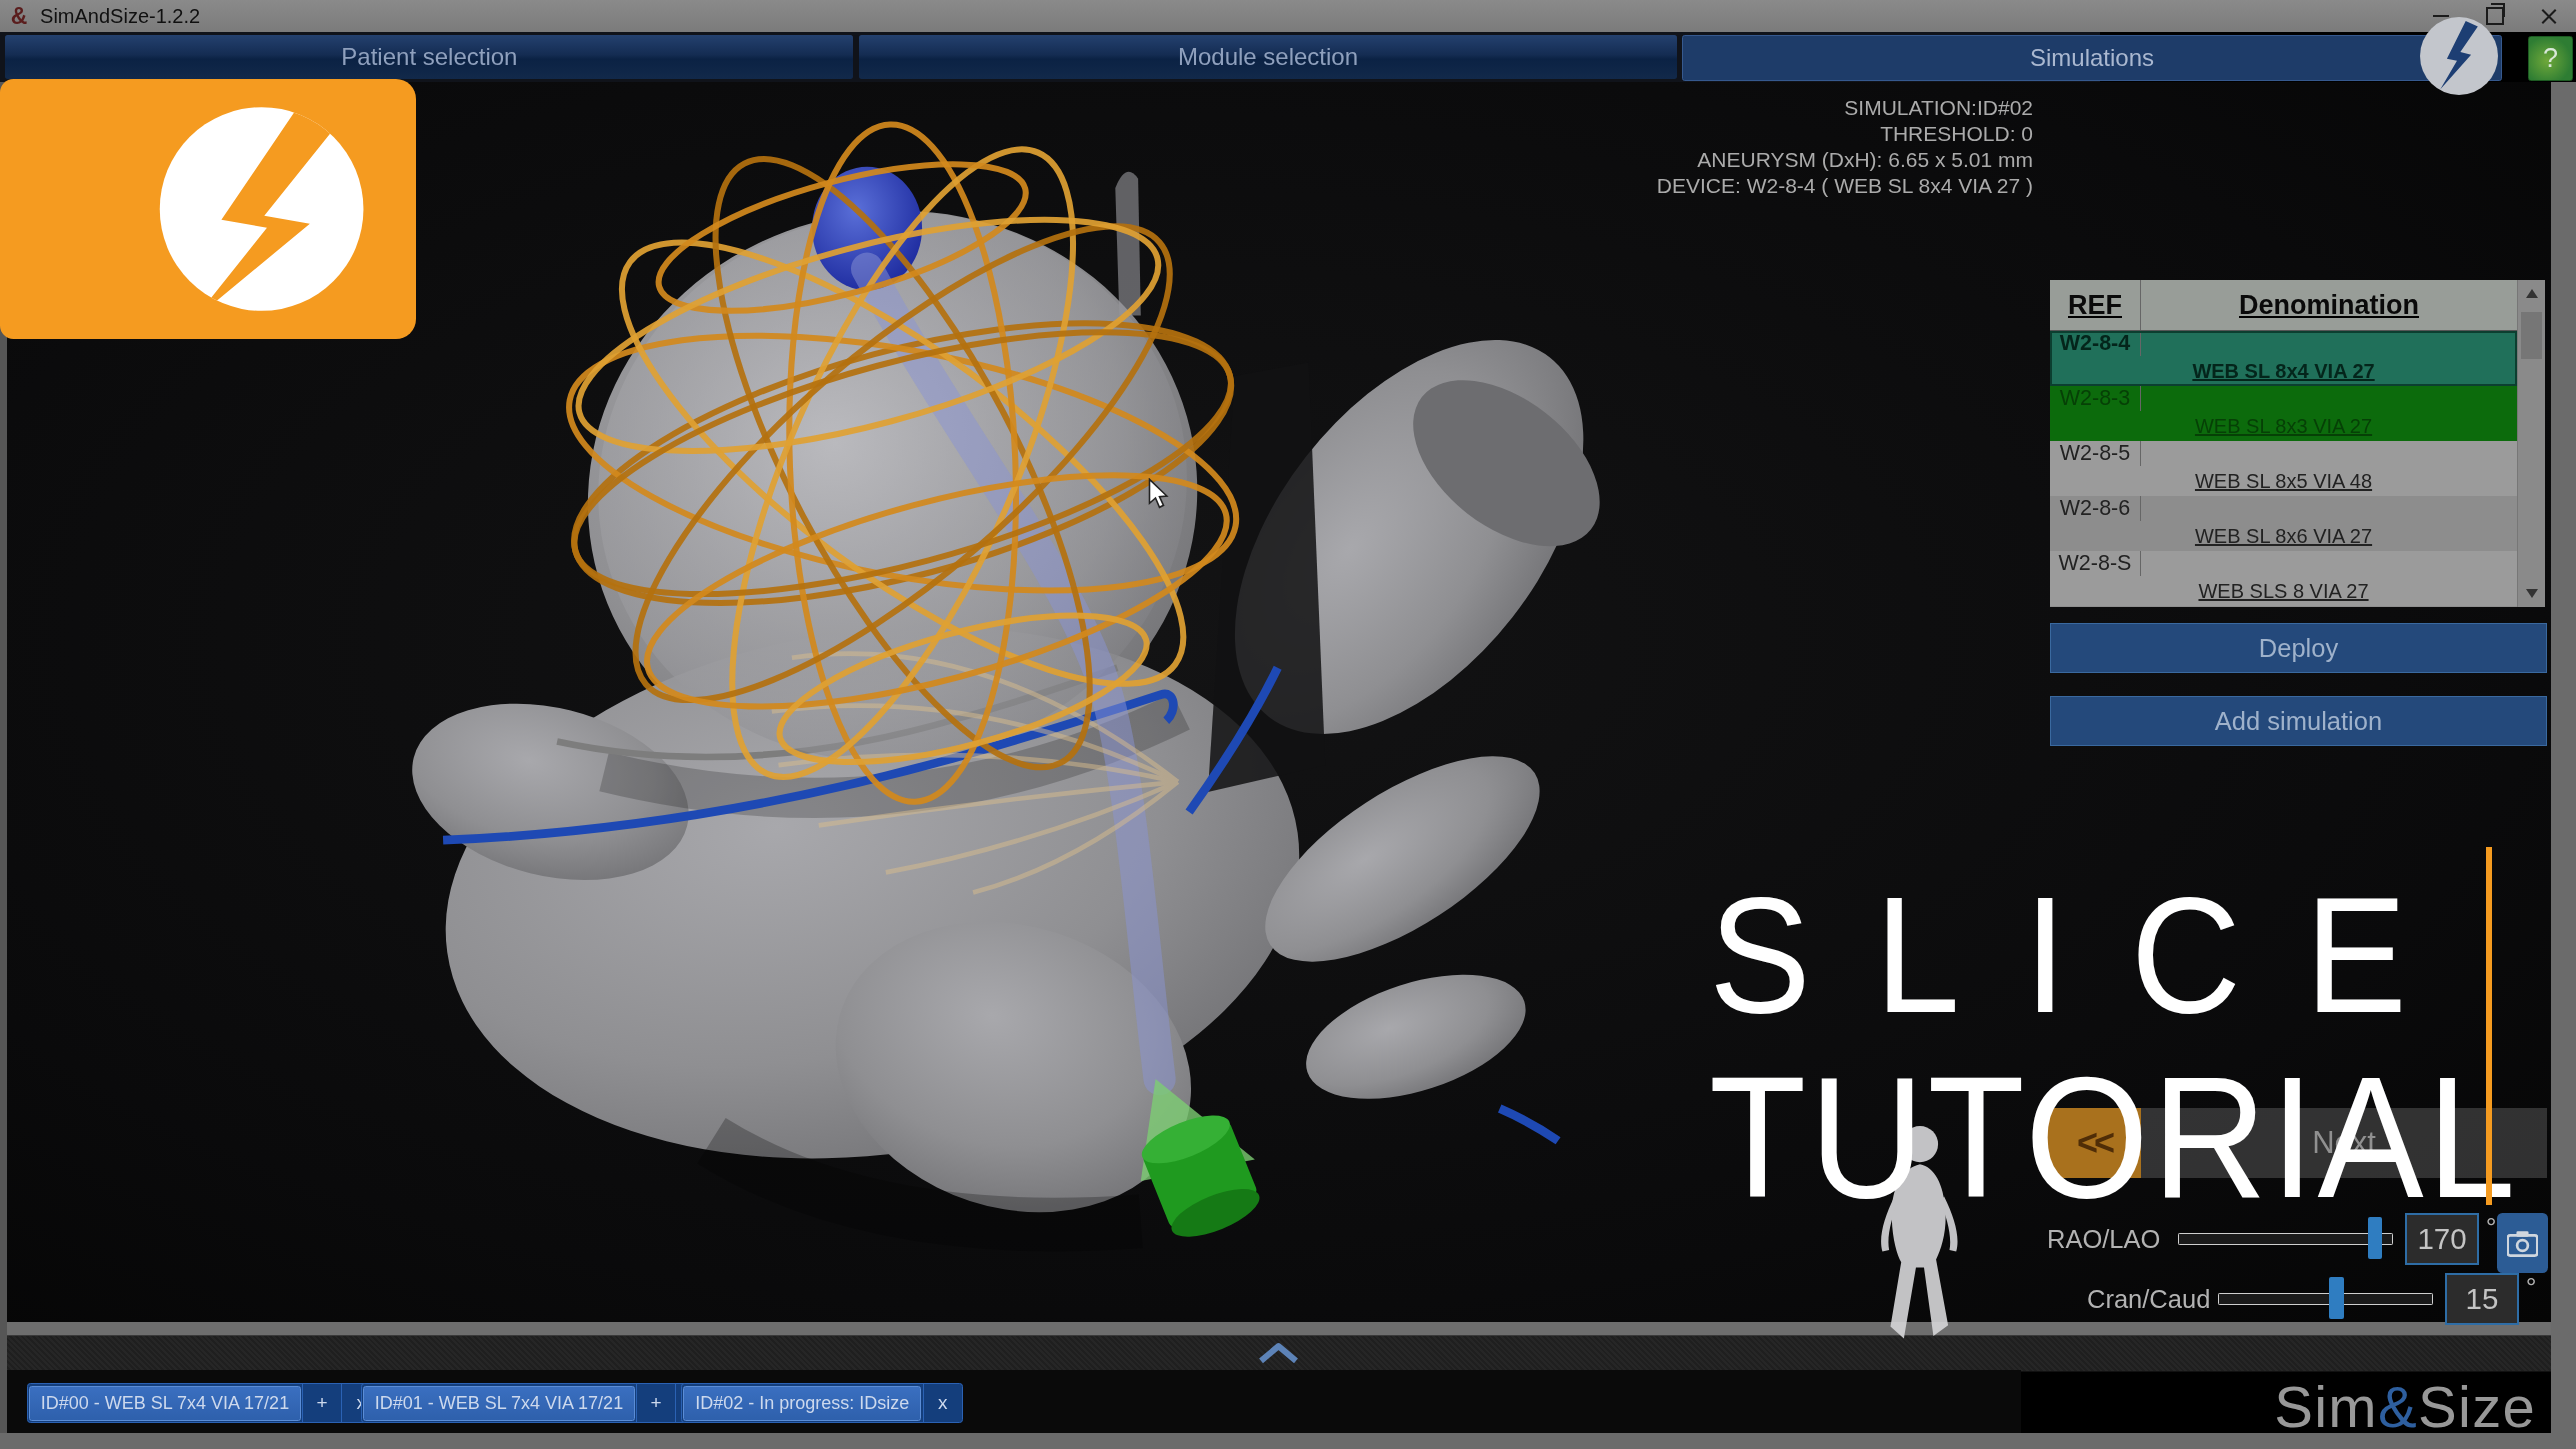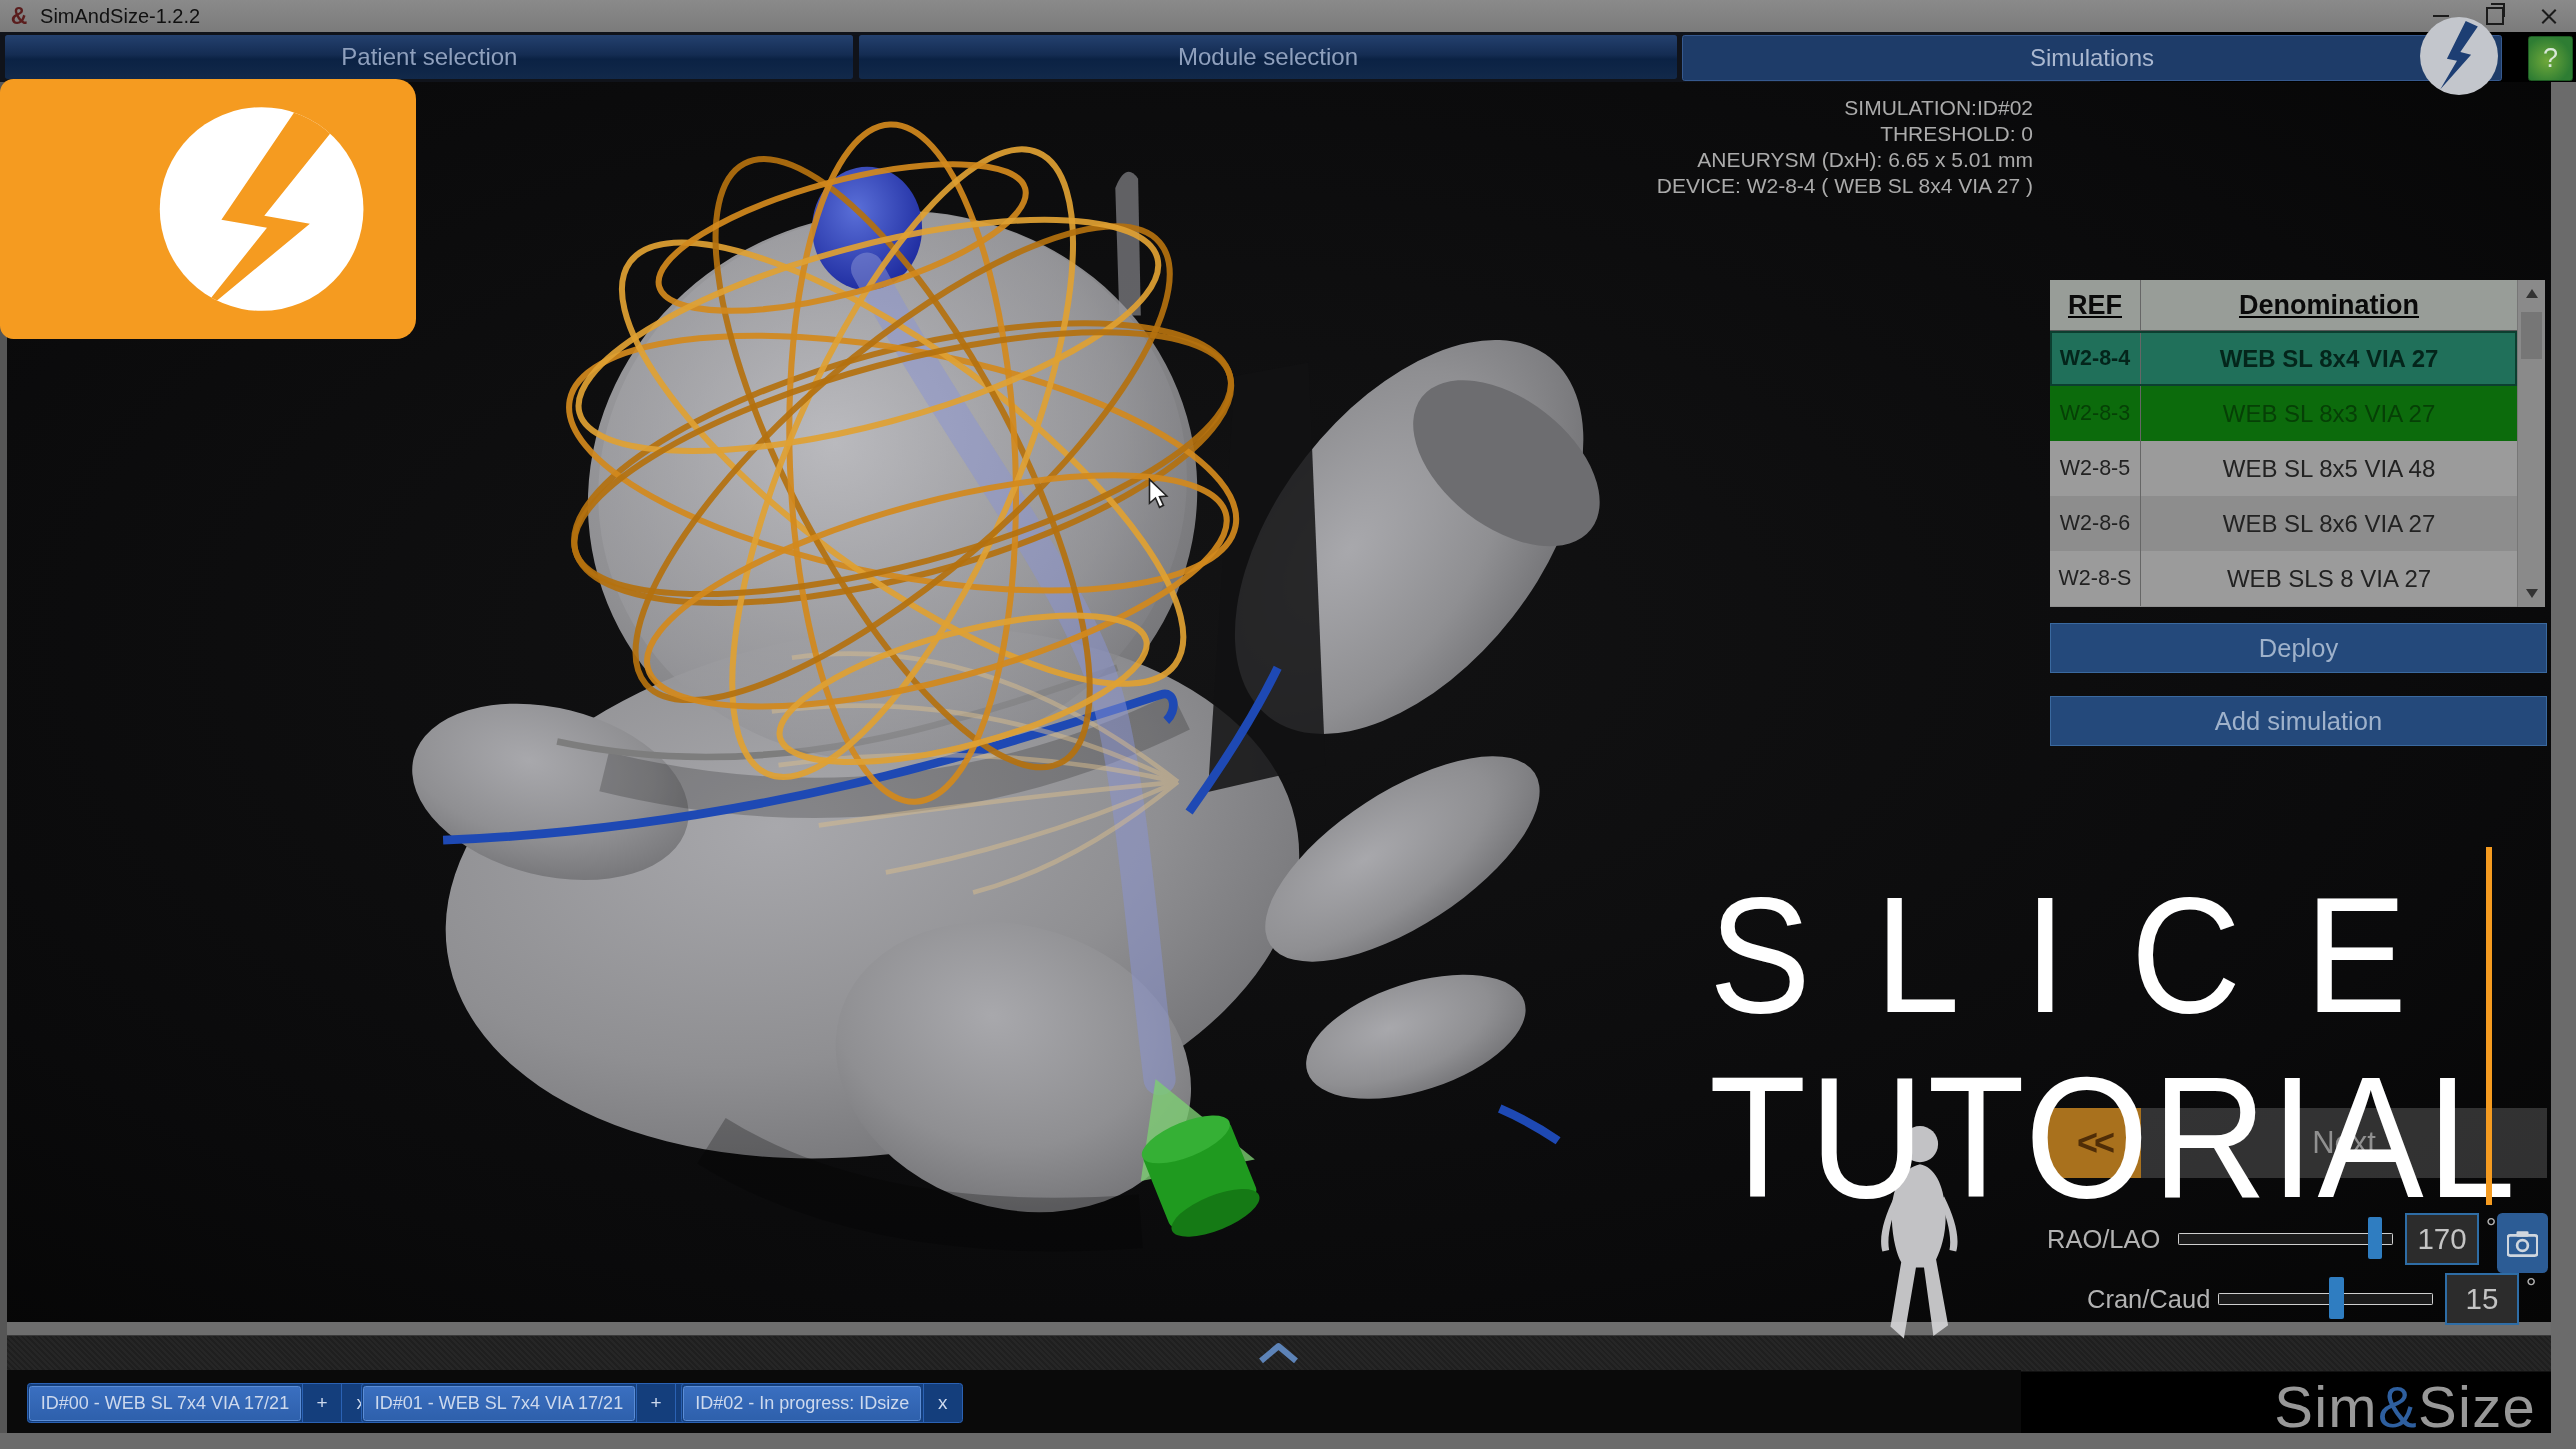--- a/index.html
+++ b/index.html
@@ -57,24 +57,24 @@
   .msg-box span{color:#a4b8aa;font-size:24px;}
 
   .device-table{position:absolute;left:2050px;top:280px;width:495px;height:327px;background:#8f8f8f;
     z-index:4;display:flex;}
   .tbl-main{width:468px;}
   .tbl-header{display:flex;height:50px;background:#989d98;border-bottom:1.3px solid #555;text-decoration:underline;}
   .tbl-header div{display:flex;align-items:center;justify-content:center;
     font-weight:bold;color:#0a0a0a;font-size:27px;}
   .col-ref{width:90px;border-right:1.3px solid #666;}
   .col-den{flex:1;}
-  .tbl-row{display:flex;height:55px;}
+  .tbl-row{display:flex;height:55px;flex-direction:column;}
   .tbl-row div{display:flex;align-items:center;justify-content:center;}
   .tbl-row .col-ref{font-size:21.5px;}
-  .tbl-row .col-den{font-size:24px;}
+  .tbl-row .col-den{font-size:20px;text-decoration:underline;}
   .row-selected{background:#20705a;color:#04251b;font-weight:bold;
     outline:2px solid #0c3f30;outline-offset:-2px;}
   .row-green{background:#0c6b0c;color:#064006;}
   .row-gray{background:#9b9b9b;color:#222;}
   .row-gray-alt{background:#8d8d8d;color:#222;}
   .tbl-scroll{width:27px;background:#8a8a8a;position:relative;border-left:1.3px solid #777;}
   .scroll-arrow{position:absolute;left:0;width:27px;height:27px;display:flex;
     align-items:center;justify-content:center;}
   .tri-up{width:0;height:0;border-left:6.7px solid transparent;border-right:6.7px solid transparent;
     border-bottom:9.4px solid #333;}

